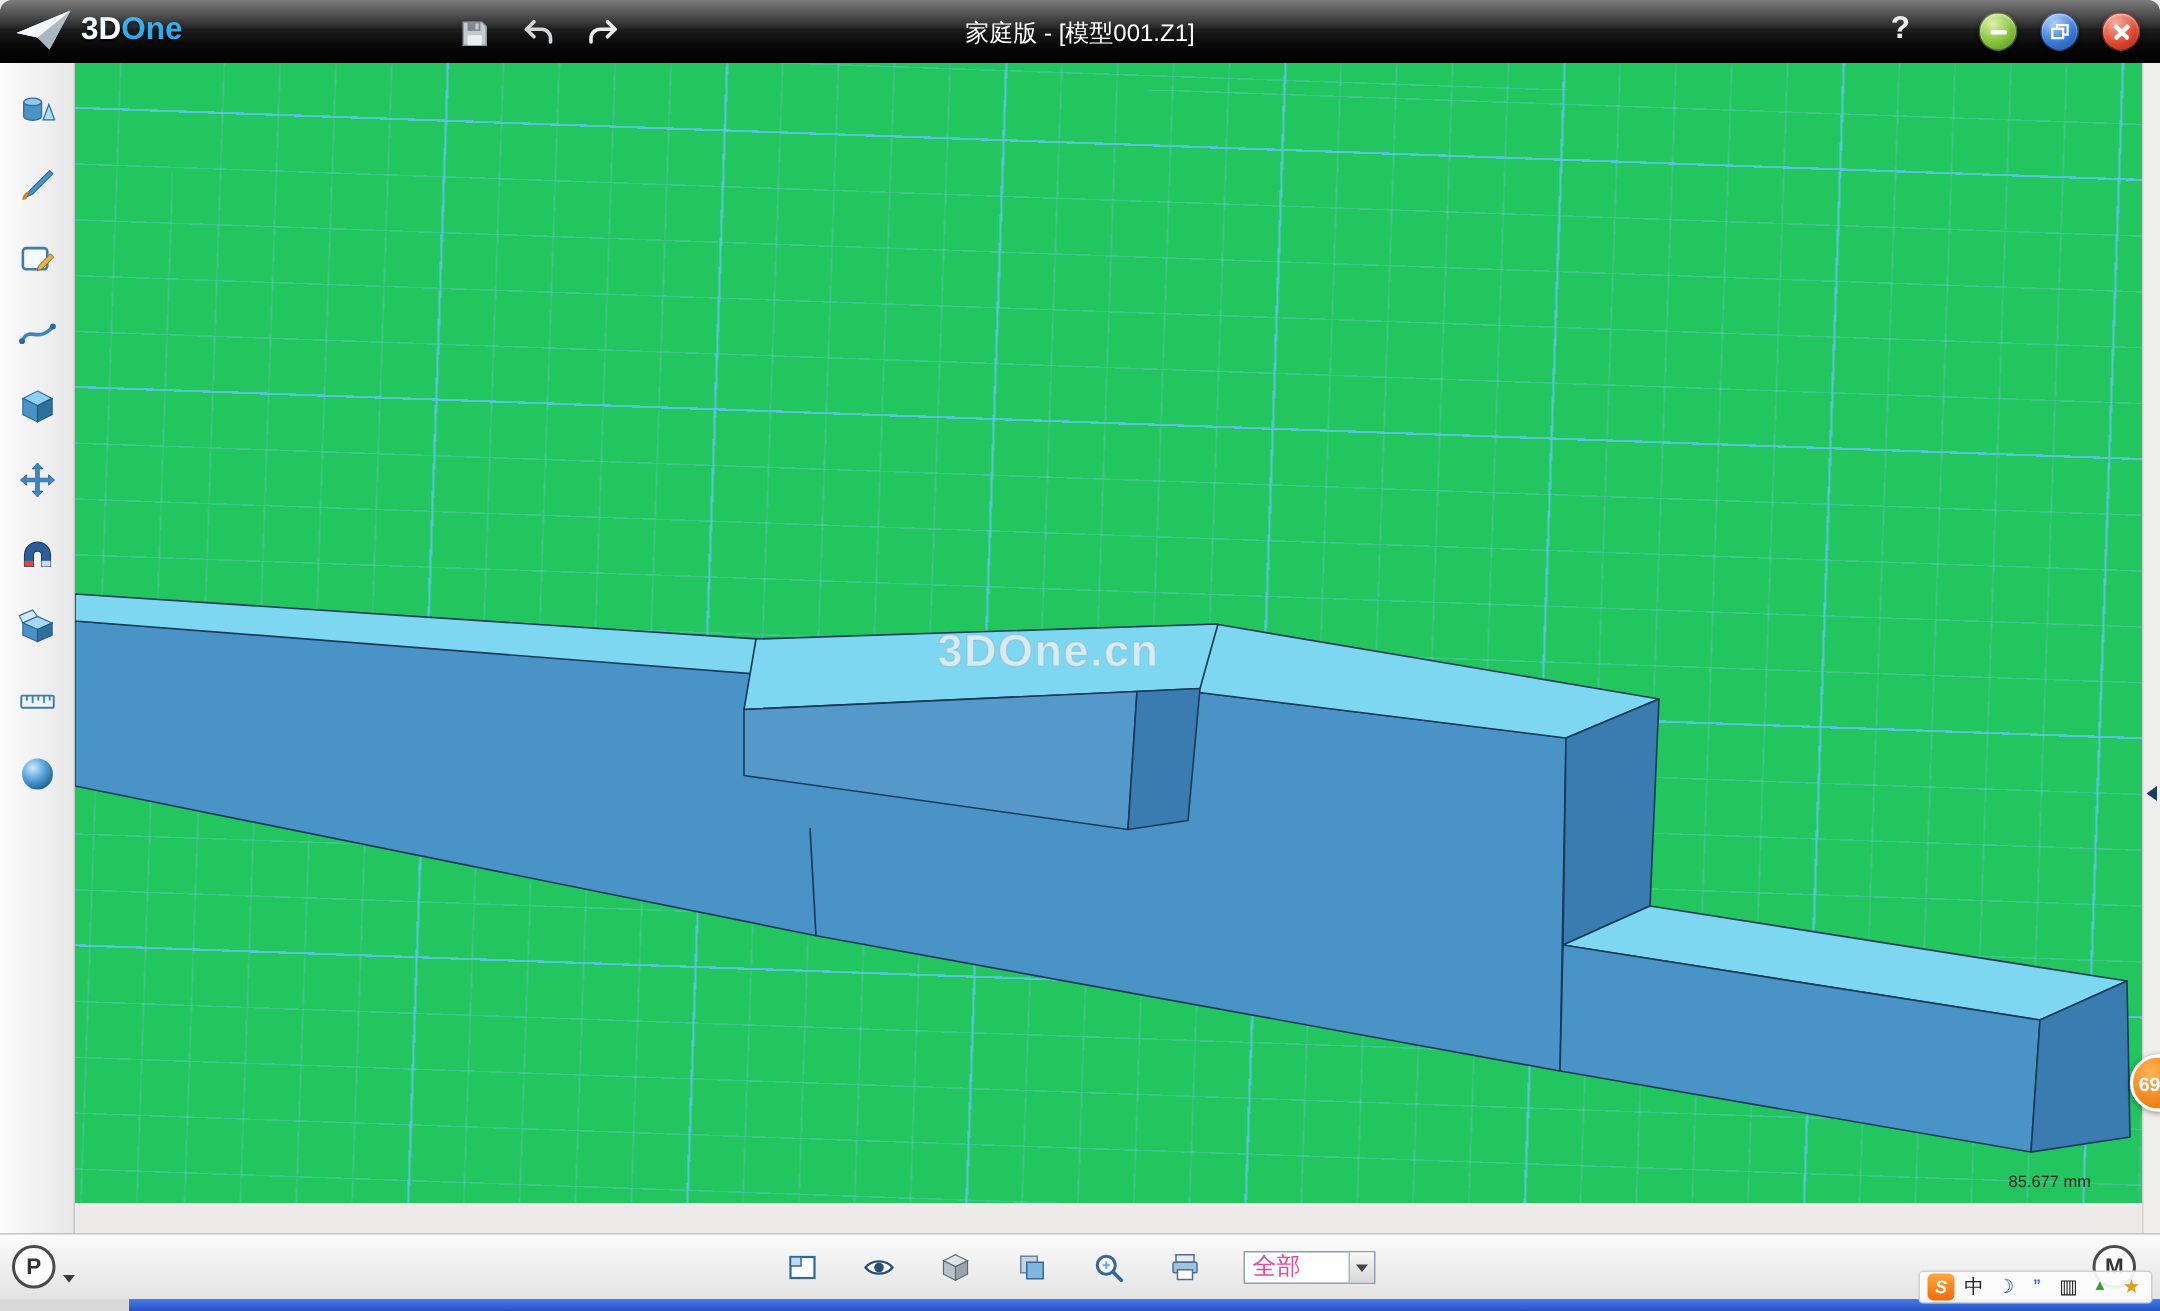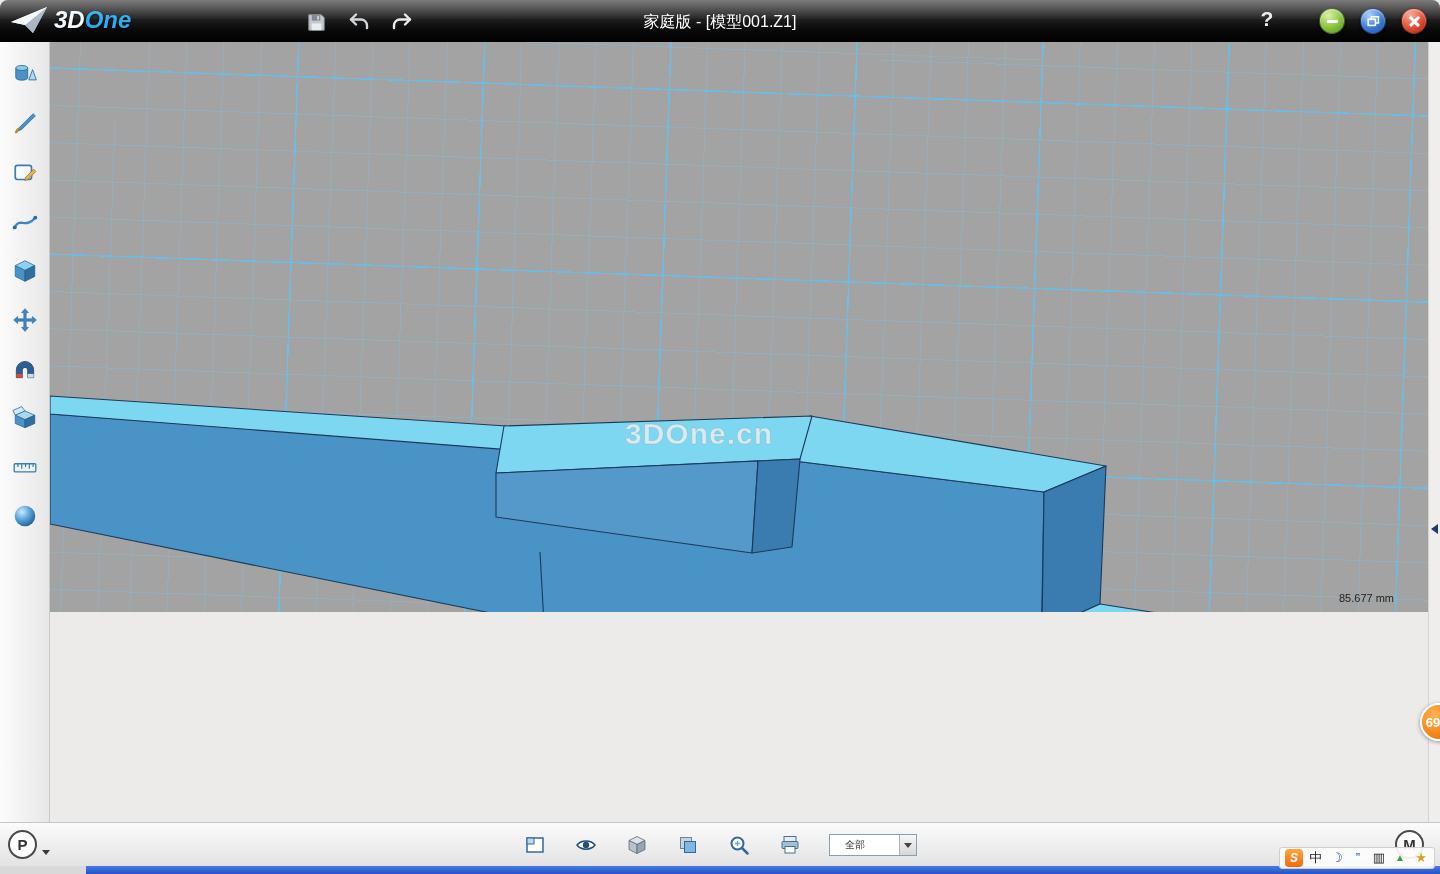--- a/index.html
+++ b/index.html
@@ -6,21 +6,21 @@
   html,body { width:1440px; height:874px; overflow:hidden; font-family:"Liberation Sans",sans-serif; background:#222; }
   #app { position:relative; width:1440px; height:874px; background:#ecebe9; }
 
   
   .titlebar { position:absolute; left:0; top:0; width:100%; height:42px;
     background:linear-gradient(#555 0%, #232323 40%, #0a0a0a 70%, #000 100%);
     border-radius:8px 8px 0 0; z-index:30; }
   .titlebar::after { content:""; position:absolute; left:0; top:0; width:100%; height:45%;
     background:linear-gradient(rgba(255,255,255,.22), rgba(255,255,255,.03)); border-radius:8px 8px 0 0; pointer-events:none; }
   .logo { position:absolute; left:10px; top:5px; display:flex; align-items:center; gap:6px; }
-  .brand { font-style:italic; font-weight:bold; font-size:24px; letter-spacing:0; }
+  .brand { font-weight:bold; font-size:21px; letter-spacing:0; }
   .brand .p1 { color:#f4faff; text-shadow:0 1px 2px #000; }
   .brand .p2 { color:#2bacf2; text-shadow:0 1px 2px #000; }
   .tb-tools { position:absolute; left:303px; top:9px; display:flex; gap:17px; }
   .tb-tool { width:26px; height:26px; display:flex; align-items:center; justify-content:center; }
   .tb-title { position:absolute; left:50%; top:12px; transform:translateX(-50%);
     color:#fff; font-size:16px; white-space:nowrap; }
   .tb-help { position:absolute; right:160px; top:7px; color:#ececec; font-size:21px; font-weight:bold; width:26px; text-align:center; }
   .winbtns { position:absolute; right:13px; top:8px; display:flex; gap:15px; }
   .winbtn { width:26px; height:26px; border-radius:50%; display:flex; align-items:center; justify-content:center;
     box-shadow:inset 0 1px 2px rgba(255,255,255,.55), 0 1px 3px rgba(0,0,0,.7); border:1px solid rgba(0,0,0,.5); }
@@ -33,21 +33,21 @@
   .glyph-x::before { transform:rotate(45deg); }
   .glyph-x::after  { transform:rotate(-45deg); }
 
   
   .sidebar { position:absolute; left:0; top:42px; width:50px; height:780px;
     background:linear-gradient(90deg,#fcfcfc,#e7e7e7); border-right:1px solid #c9c9c9;
     display:flex; flex-direction:column; align-items:center; padding-top:16px; gap:15px; z-index:10; }
   .tool { width:34px; height:34px; display:flex; align-items:center; justify-content:center; border-radius:4px; }
 
   
-  .canvas { position:absolute; left:50px; top:42px; width:1378px; height:570px; background:#a3a3a3; overflow:hidden; }
+  .canvas { position:absolute; left:50px; top:42px; width:1378px; height:760px; background:#22c55e; overflow:hidden; }
   .grid { position:absolute; inset:-90px;
     background-image:
       repeating-linear-gradient(92deg, rgba(95,195,238,0.78) 0px, rgba(95,195,238,0.78) 1.5px, transparent 1.5px, transparent 186px),
       repeating-linear-gradient(2deg,  rgba(95,195,238,0.78) 0px, rgba(95,195,238,0.78) 1.5px, transparent 1.5px, transparent 186px),
       repeating-linear-gradient(92deg, rgba(120,200,238,0.30) 0px, rgba(120,200,238,0.30) 1px, transparent 1px, transparent 37.2px),
       repeating-linear-gradient(2deg,  rgba(120,200,238,0.30) 0px, rgba(120,200,238,0.30) 1px, transparent 1px, transparent 37.2px);
     background-position:155px 0px, 0px 108px, 155px 0px, 0px 108px; }
   #model-svg { position:absolute; left:0; top:0; }
   .watermark { font-family:"Liberation Sans",sans-serif; font-weight:bold; font-size:30px;
     fill:rgba(230,238,242,0.85); stroke:rgba(140,160,170,0.35); stroke-width:0.8; letter-spacing:1px; }
@@ -72,21 +72,21 @@
     border:2.5px solid #4a4a4a; background:#fdfdfd; color:#333; font-weight:bold; font-size:15px;
     display:flex; align-items:center; justify-content:center; }
   .pbtn { left:8px; }
   .mbtn { right:16px; }
   .p-arrow { position:absolute; left:42px; top:27px; width:0; height:0;
     border-left:4px solid transparent; border-right:4px solid transparent; border-top:5px solid #3a3a3a; }
   .center-tools { position:absolute; left:50%; top:0; height:44px; transform:translateX(-50%);
     display:flex; align-items:center; gap:27px; }
   .bicon { width:24px; height:24px; display:flex; align-items:center; justify-content:center; }
   .combo { display:flex; width:88px; height:22px; border:1px solid #88a0b6; background:#fff; }
-  .combo-text { flex:1; font-size:10px; line-height:20px; padding-left:15px; color:#404040; overflow:hidden; }
+  .combo-text { flex:1; font-size:16px; line-height:20px; padding-left:5px; color:#ec4899; overflow:hidden; }
   .combo-btn { width:17px; background:linear-gradient(#f7f7f7,#d7d7d7); border-left:1px solid #aab4bc;
     display:flex; align-items:center; justify-content:center; }
   .combo-caret { width:0; height:0; border-left:4px solid transparent; border-right:4px solid transparent; border-top:5px solid #444; }
 
   
   .ime-tray { position:absolute; right:5px; top:847px; height:22px; display:flex; align-items:center; gap:5px;
     background:rgba(252,252,252,0.93); border:1px solid #cfcfcf; border-radius:3px; padding:0 5px; z-index:50; }
   .ime-item { font-size:13px; line-height:18px; color:#222; display:flex; align-items:center; justify-content:center;
     min-width:16px; height:18px; }
   .ime-item.sogou { background:linear-gradient(#ffa63e,#f26a0a); color:#fff; border-radius:4px; width:18px;

